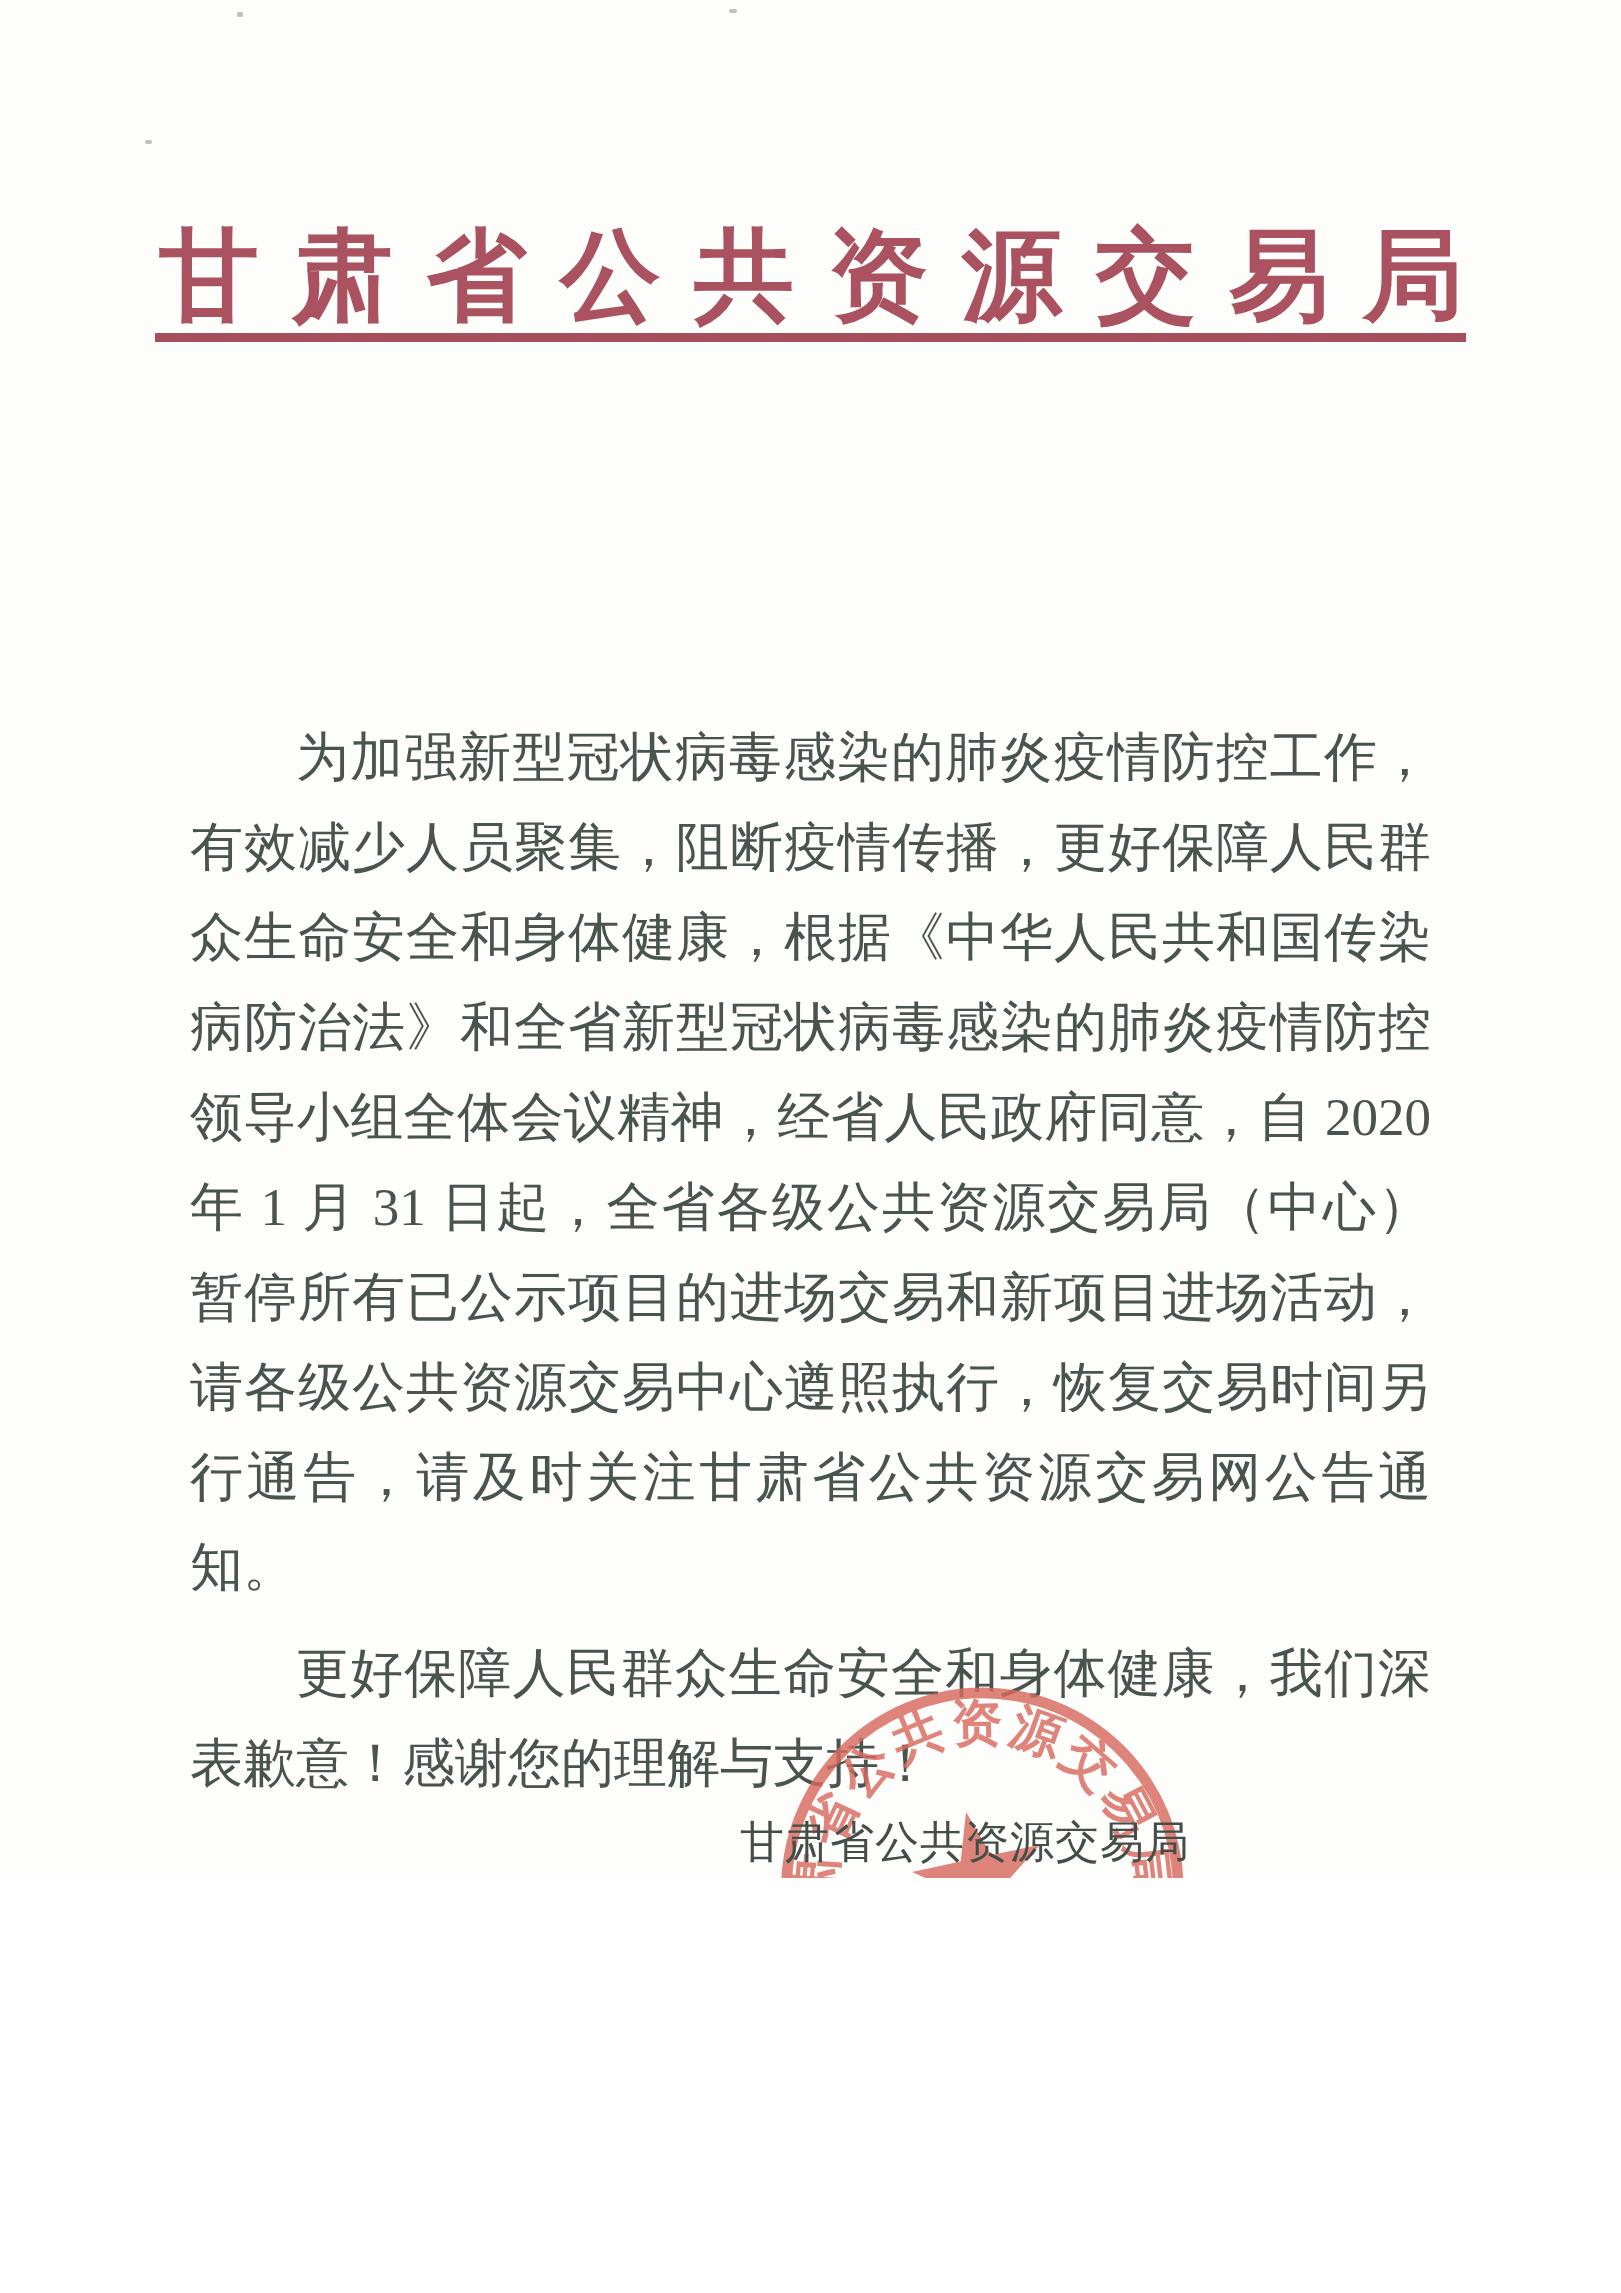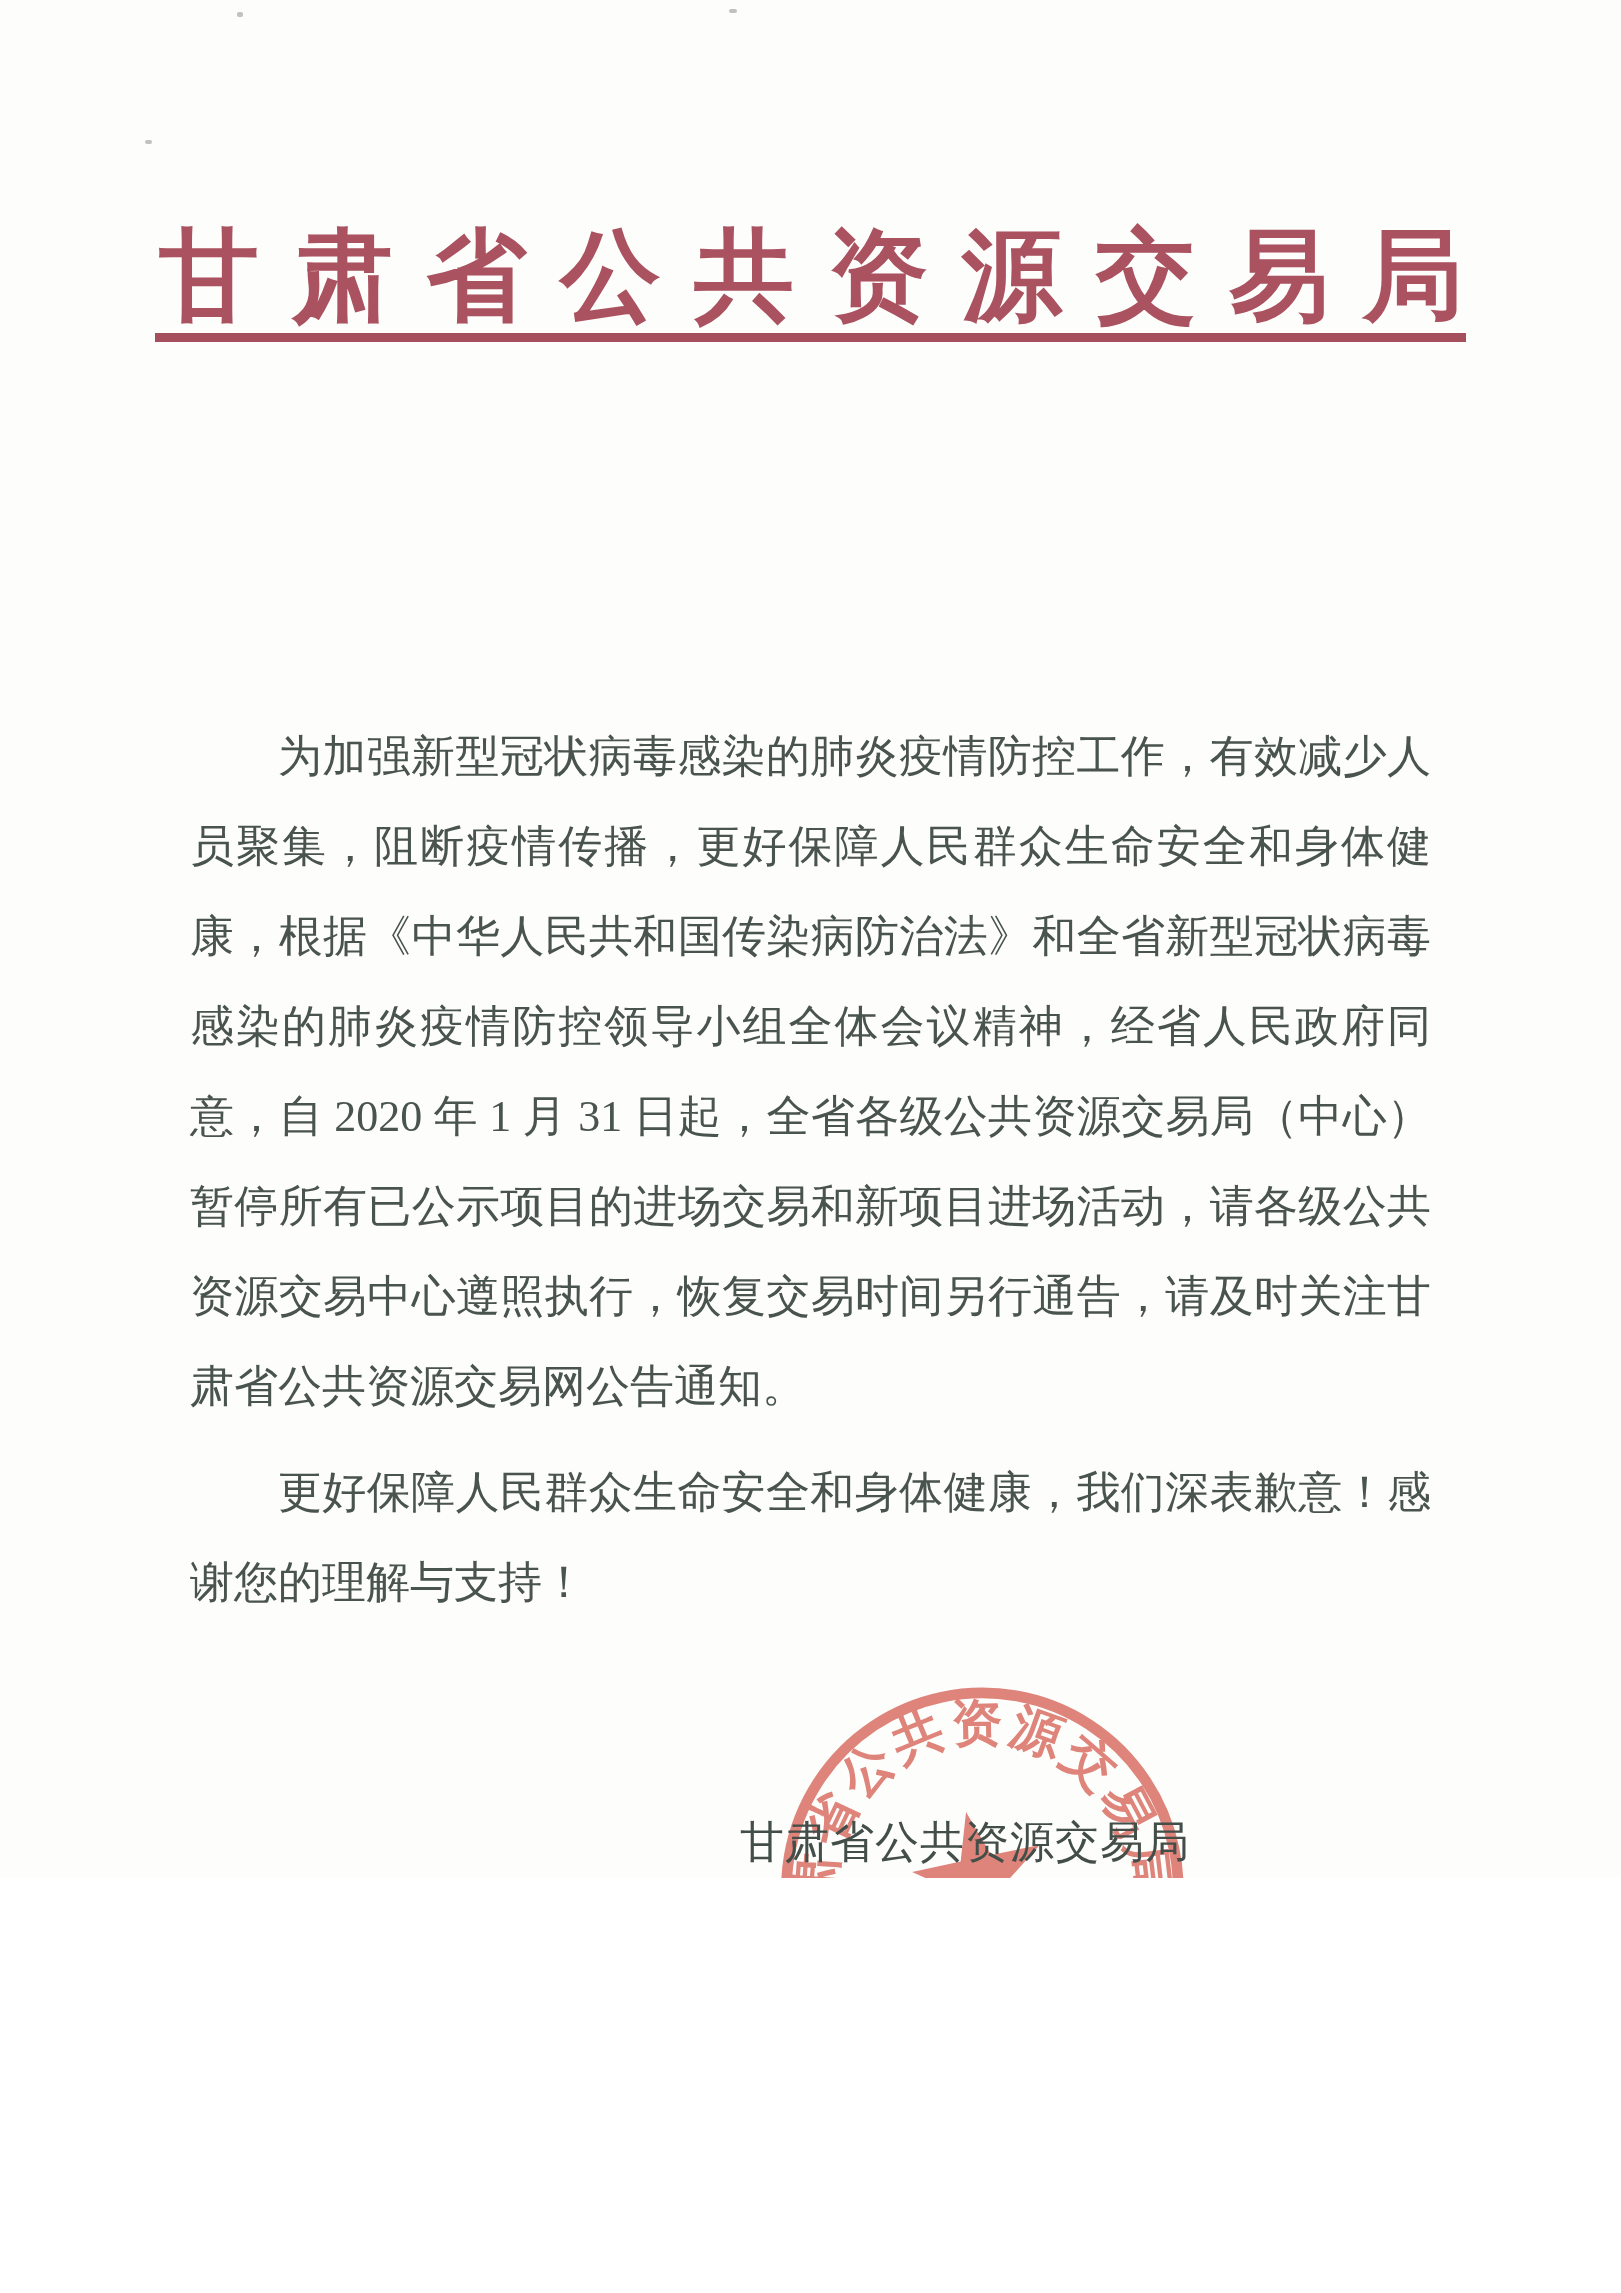--- a/index.html
+++ b/index.html
@@ -52,21 +52,21 @@
     color: #39433f;
     letter-spacing: 2px;
   }
 
   
   .doc-body {
     position: absolute;
     top: 712px;
     left: 190px;
     width: 1241px;
-    font-size: 44px;
+    font-size: 53px;
     line-height: 90px;
     color: #4a544f;
     text-align: justify;
   }
   .doc-body p {
     margin: 0;
     text-indent: 2em;
   }
   .doc-body p + p {
     margin-top: 15.7px;

